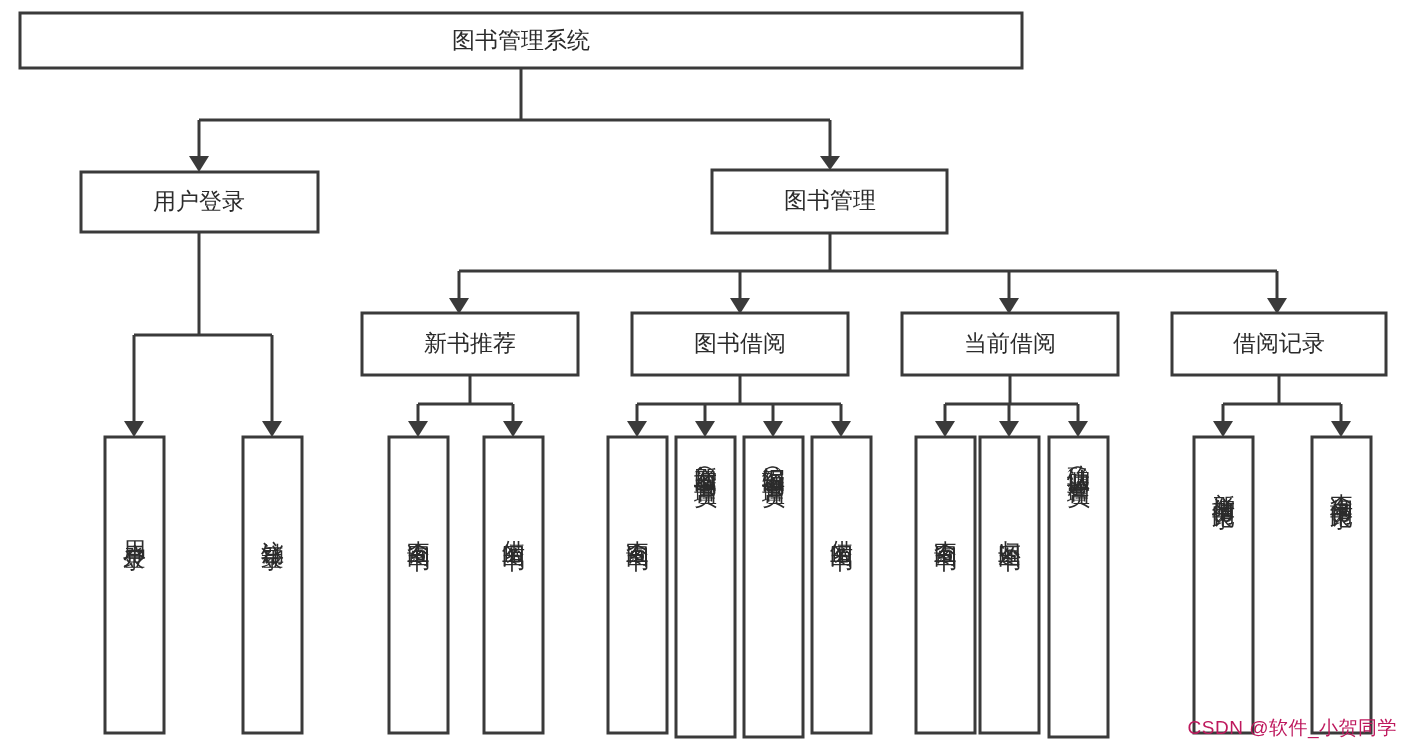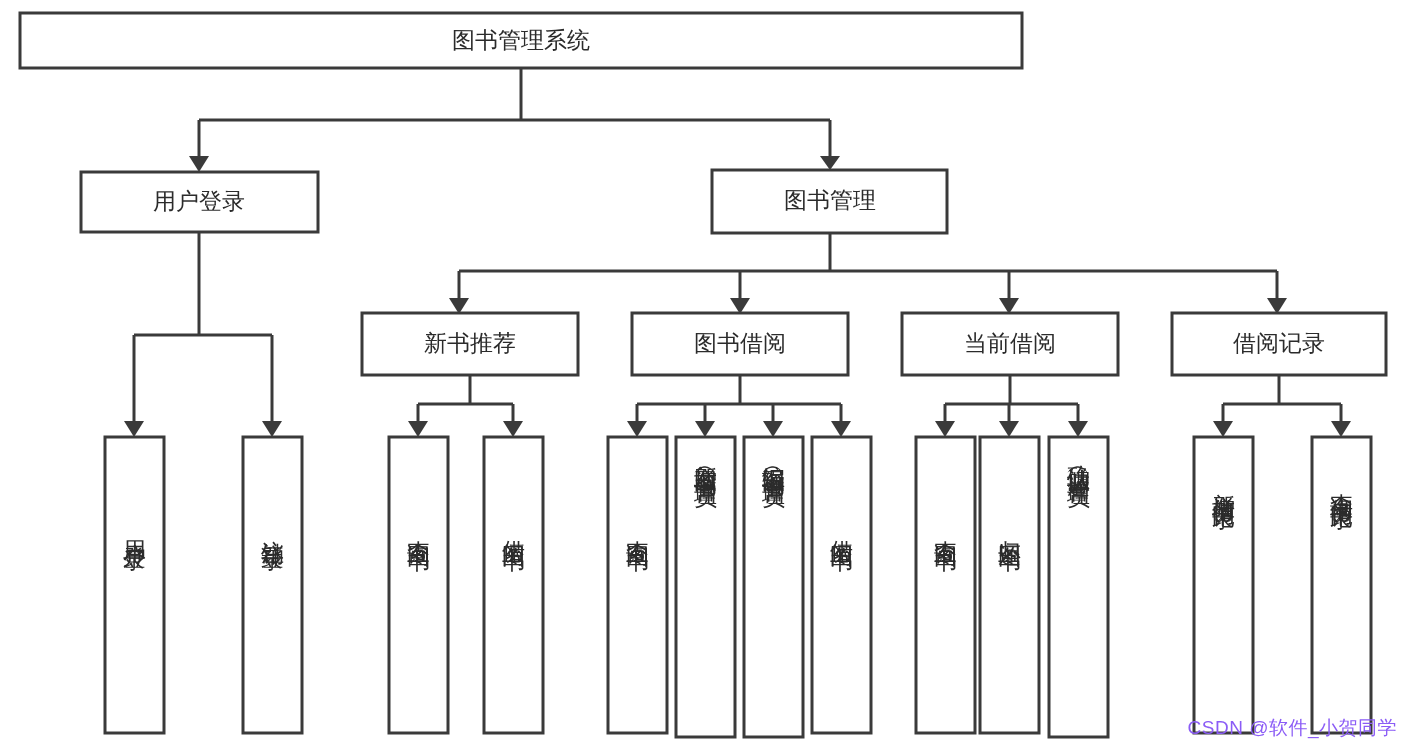--- a/index.html
+++ b/index.html
@@ -57,21 +57,21 @@
     color: #2b2b2b;
     letter-spacing: 3px;
     white-space: nowrap;
   }
   .watermark {
     position: absolute;
     right: 8px;
     bottom: 6px;
     font-family: "Liberation Sans", "DejaVu Sans", sans-serif;
     font-size: 19px;
-    color: #8b5cf6;
+    color: #be185d;
     letter-spacing: 0.5px;
     white-space: nowrap;
   }
 </style>
 </head>
 <body>
 
 <svg id="diagram" viewBox="0 0 1405 747" xmlns="http://www.w3.org/2000/svg">
 
   <g>

